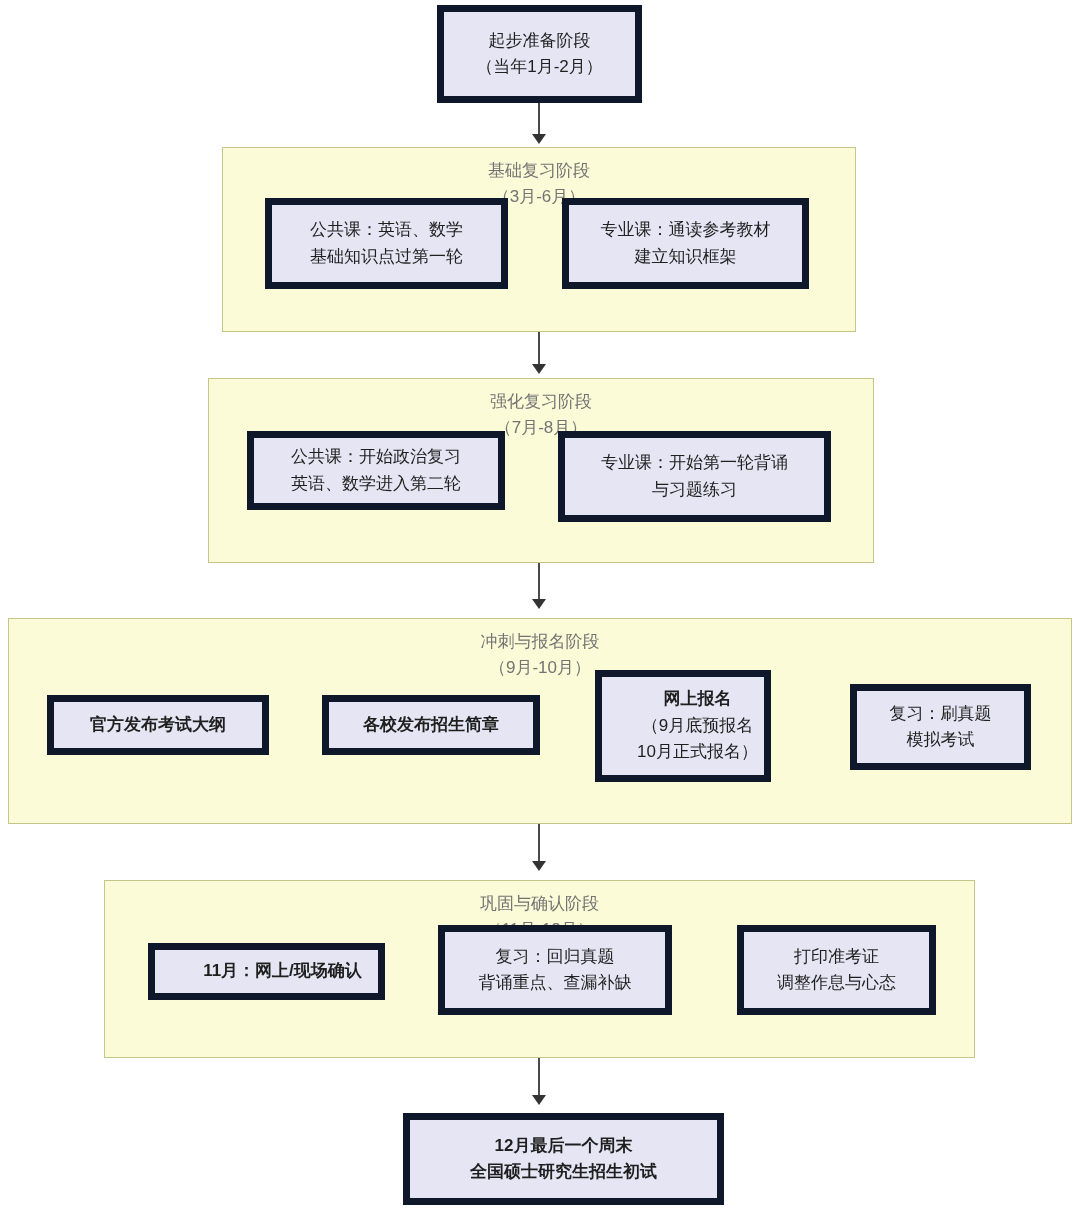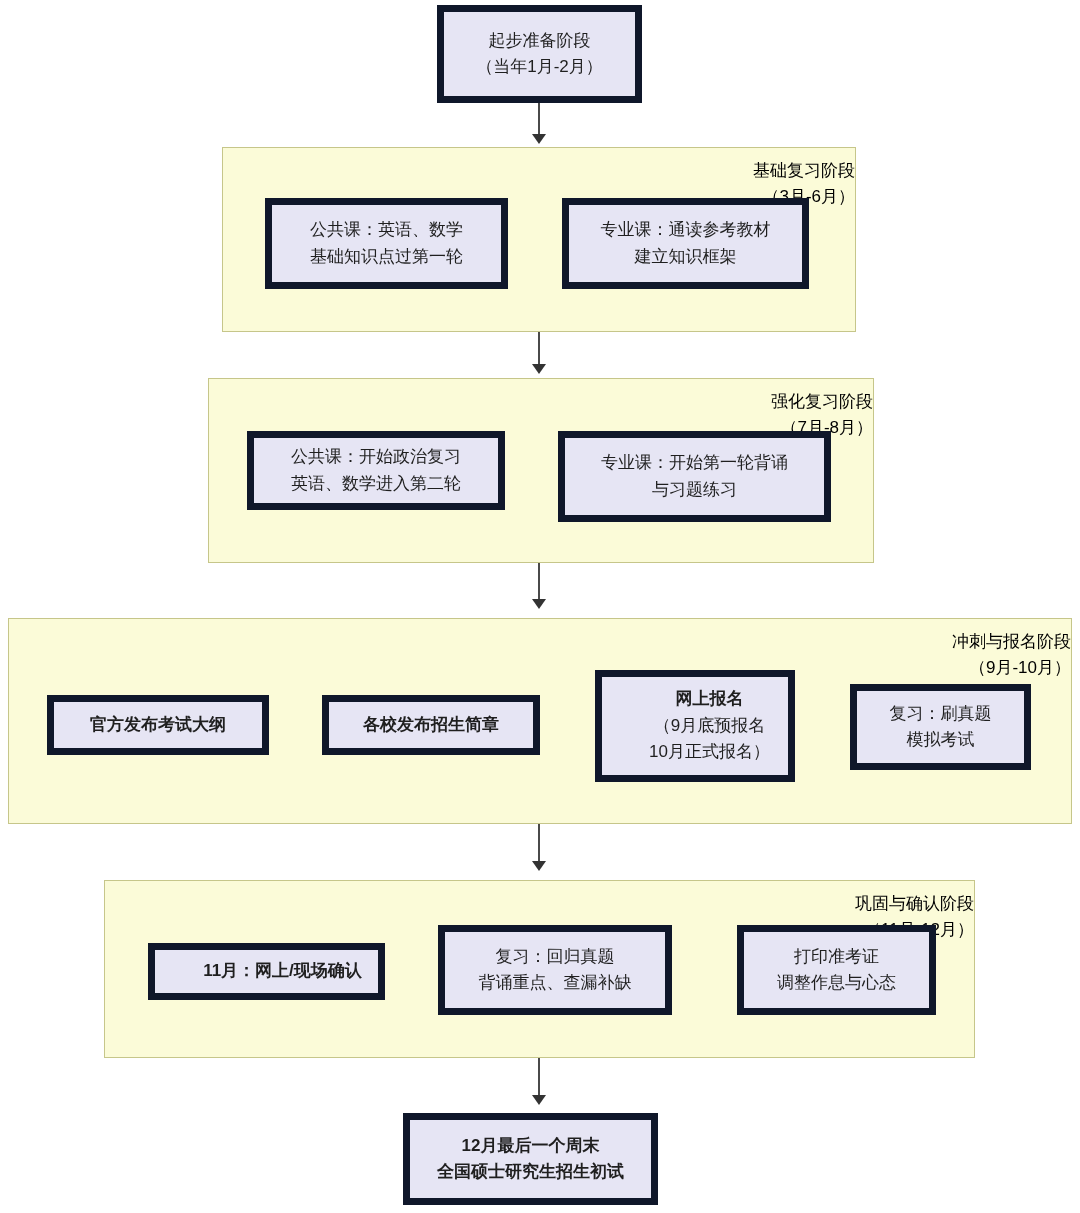--- a/index.html
+++ b/index.html
@@ -25,24 +25,24 @@
     position: absolute;
     background: #fbfbd8;
     border: 1px solid #c6c68a;
     box-sizing: border-box;
   }
   .stage-title {
     position: absolute;
     left: 0;
     right: 0;
     top: 10px;
-    text-align: right;
+    text-align: center;
     font-size: 17px;
     line-height: 1.55;
-    color: #000000;
+    color: #737373;
     white-space: pre-line;
     pointer-events: none;
   }
 
   
   .node {
     position: absolute;
     background: #e6e5f4;
     border: 7px solid #0f172a;
     box-sizing: border-box;
@@ -123,21 +123,21 @@
   <div class="stage" style="left:8px; top:618px; width:1064px; height:206px;">
     <div class="stage-title">冲刺与报名阶段</div>
     <div class="stage-title" style="top:36px;">（9月-10月）</div>
   </div>
   <div class="node bold" style="left:322px; top:695px; width:218px; height:60px;">
     <span class="line-bold">各校发布招生简章</span>
   </div>
   <div class="node bold" style="left:47px; top:695px; width:222px; height:60px;">
     <span class="line-bold">官方发布考试大纲</span>
   </div>
-  <div class="node" style="left:595px; top:670px; width:200px; height:112px;padding-left:29px;">
+  <div class="node" style="left:595px; top:670px; width:176px; height:112px;padding-left:29px;">
     <span class="line-bold">网上报名</span>
     <span class="line-normal">（9月底预报名</span>
     <span class="line-normal">10月正式报名）</span>
   </div>
   <div class="node" style="left:850px; top:684px; width:181px; height:86px;">
     <span class="line-normal">复习：刷真题</span>
     <span class="line-normal">模拟考试</span>
   </div>
 
   <div class="connector" style="left:538px; top:824px; height:43px;"></div>
@@ -155,18 +155,18 @@
     <span class="line-normal">背诵重点、查漏补缺</span>
   </div>
   <div class="node" style="left:737px; top:925px; width:199px; height:90px;">
     <span class="line-normal">打印准考证</span>
     <span class="line-normal">调整作息与心态</span>
   </div>
 
   <div class="connector" style="left:538px; top:1058px; height:43px;"></div>
   <div class="arrowhead" style="left:532px; top:1095px;"></div>
 
-  <div class="node bold" style="left:403px; top:1113px; width:255px; height:92px;">
+  <div class="node bold" style="left:403px; top:1113px; width:321px; height:92px;">
     <span class="line-bold">12月最后一个周末</span>
     <span class="line-bold">全国硕士研究生招生初试</span>
   </div>
 
 </div>
 
 </body></html>

